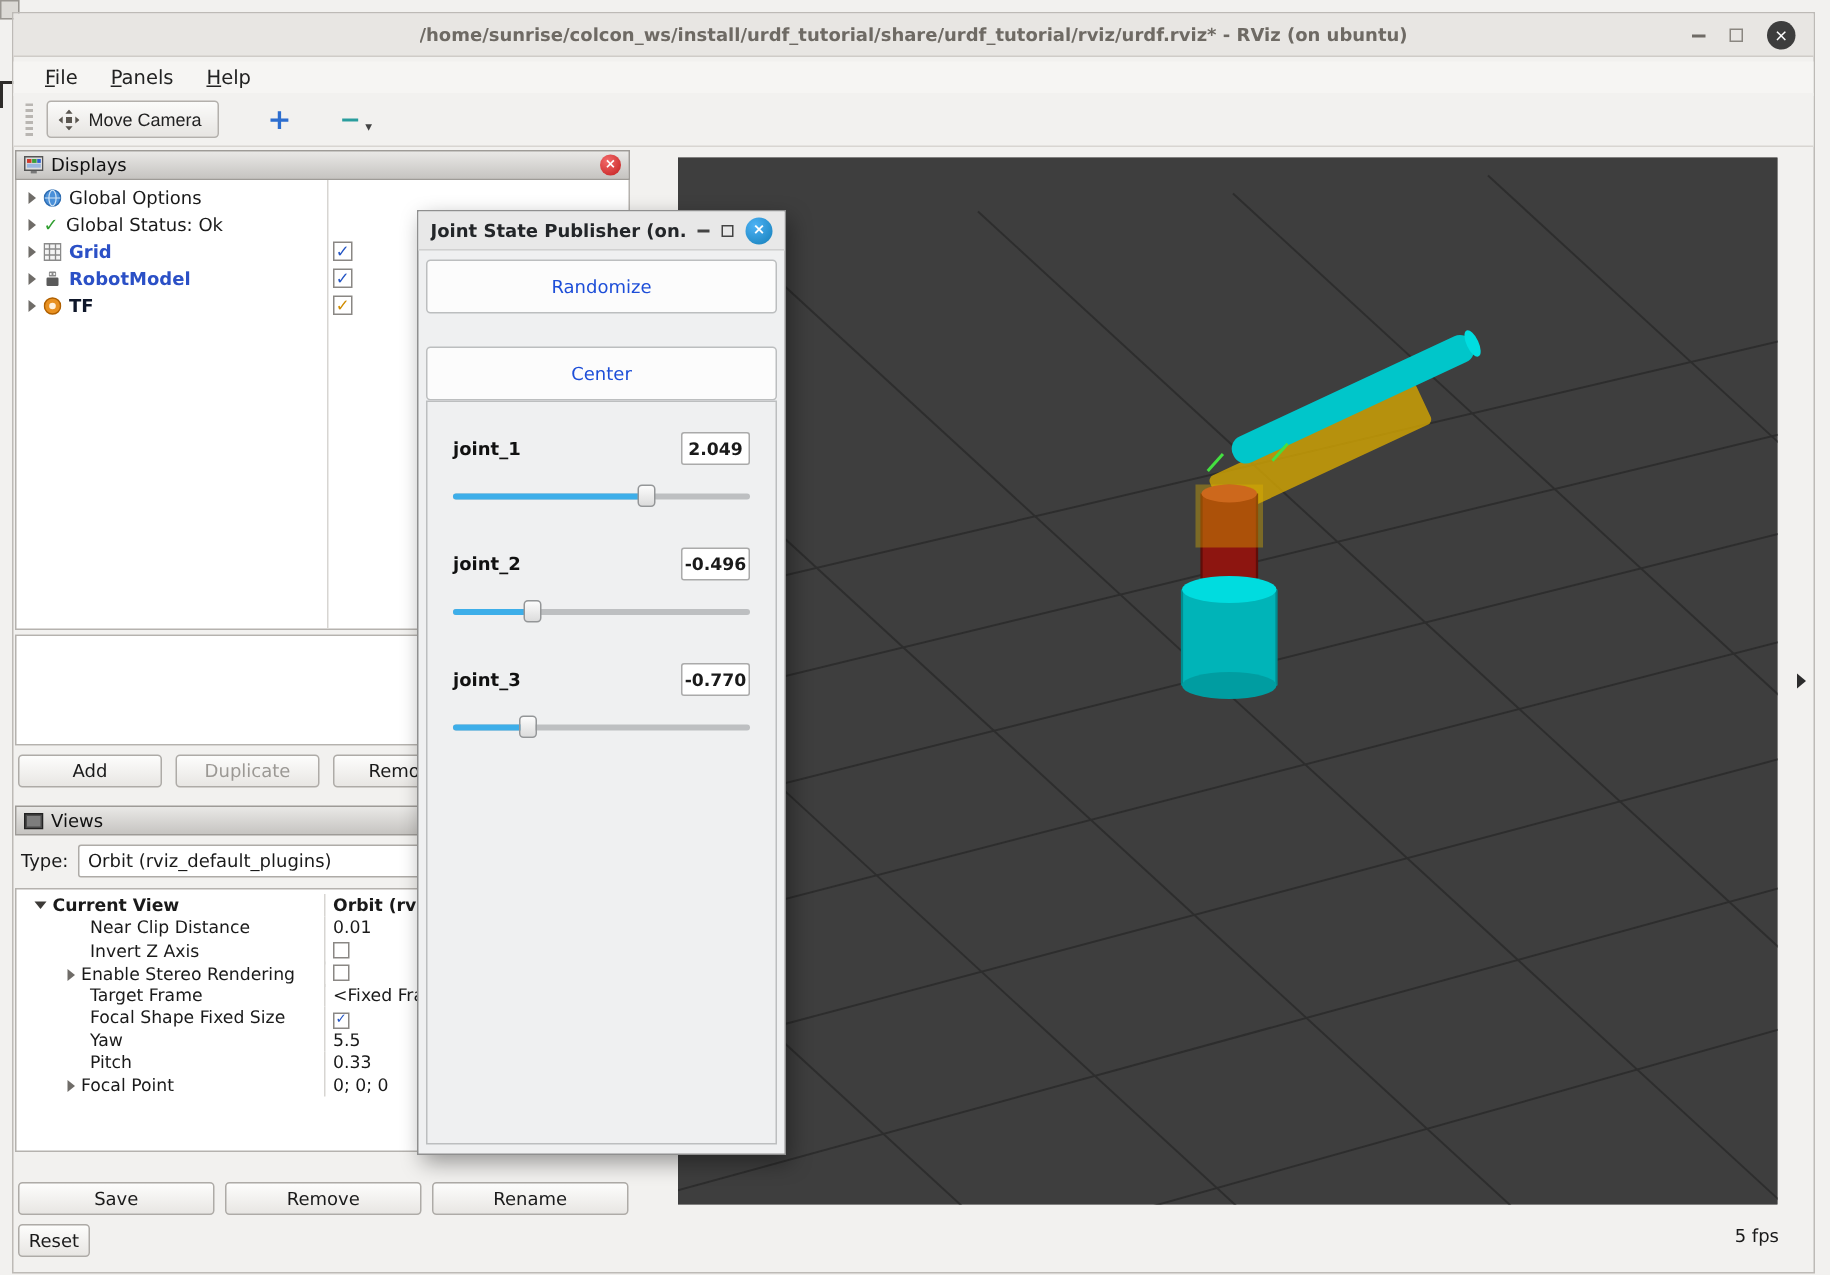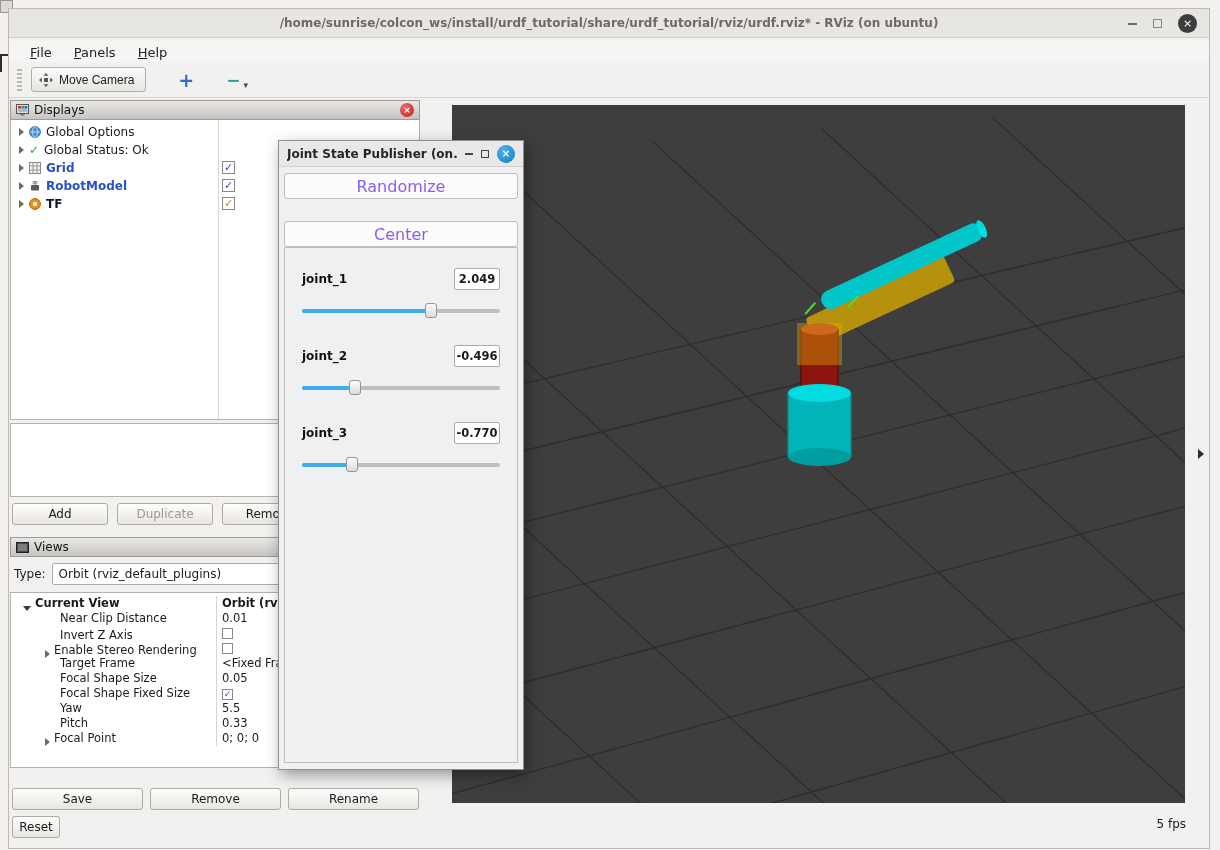--- a/index.html
+++ b/index.html
@@ -77,21 +77,21 @@
   .views-typerow{position:absolute;left:10px;top:561px;width:410px;height:26px;display:flex;
                  align-items:center;gap:6px;padding-left:4px}
   .combo{flex:1;height:22px;background:#fff;border:1px solid #aeaba7;border-radius:2px;
          display:flex;align-items:center;padding:0 6px;gap:6px}
   .combo-value{flex:1;font-size:12px;white-space:nowrap;overflow:hidden}
   .combo-caret{width:0;height:0;border-left:4px solid transparent;border-right:4px solid transparent;
                border-top:5px solid #555}
   .views-tree{position:absolute;left:10px;top:592px;width:410px;height:176px;background:#fff;
               border:1px solid #b5b2ae;padding-top:3px;overflow:hidden;font-size:11.5px}
   .v-row{display:grid;grid-template-columns:205px 1fr;height:15px;line-height:15px}
-  .v-label{display:flex;align-items:flex-end;gap:4px;white-space:nowrap;overflow:hidden}
+  .v-label{display:flex;align-items:center;gap:4px;white-space:nowrap;overflow:hidden}
   .v-label .pad8{width:8px;flex:0 0 auto}.v-label .pad30{width:30px;flex:0 0 auto}
   .v-label .pad45{width:45px;flex:0 0 auto}
   .v-value{border-left:1px solid #d7d5d2;padding-left:5px;white-space:nowrap}
   .v-row.head .v-label,.v-row.head .v-value{font-weight:bold}
   .v-cb{width:11px;height:11px;border:1px solid #8a8784;background:#fff;display:inline-flex;
         align-items:center;justify-content:center;margin-top:2px}
   .views-buttons{position:absolute;left:12px;top:788px;display:flex;gap:7px}
   .reset-row{position:absolute;left:12px;top:816px}
 
   
@@ -107,22 +107,22 @@
        display:flex;flex-direction:column}
   .jsp-titlebar{height:26px;background:#e8e8e8;border-bottom:1px solid #d0d0d0;display:flex;
                 align-items:center;padding:0 8px;gap:8px}
   .jsp-title{font-weight:bold;font-size:12px;color:#232629;white-space:nowrap;overflow:hidden;flex:1}
   .jsp-min{width:8px;height:2px;background:#444;flex:0 0 auto}
   .jsp-max{width:8px;height:8px;border:1.5px solid #444;flex:0 0 auto}
   .jsp-close{width:18px;height:18px;border-radius:50%;background:radial-gradient(circle at 35% 30%,#4db2f5,#147eb8);
              color:#fff;display:flex;align-items:center;justify-content:center;font-size:10px;
              font-weight:bold;flex:0 0 auto}
   .jsp-body{flex:1;display:flex;flex-direction:column;padding:6px 5px 6px 5px}
-  .jsp-btn{height:26px;background:#fcfcfc;border:1px solid #bcbebf;border-radius:3px;font-size:16px;
-           font-family:inherit;color:#8b5cf6}
+  .jsp-btn{height:36px;background:#fcfcfc;border:1px solid #bcbebf;border-radius:3px;font-size:12px;
+           font-family:inherit;color:#1d4ed8}
   .jsp-btn + .jsp-btn{margin-top:22px}
   .jsp-frame{flex:1;margin-top:0;border:1px solid #bcbebf;background:#eff0f1;padding:20px 17px 0 17px}
   .joint{margin-bottom:27px}
   .joint-row{display:flex;align-items:center;justify-content:space-between}
   .joint-name{font-weight:bold;font-size:12px;color:#111}
   .joint-value{width:46px;height:22px;background:#fff;border:1px solid #aaa;border-radius:2px;
                display:flex;align-items:center;justify-content:center;font-weight:bold;font-size:11.5px}
   .slider{position:relative;height:15px;margin-top:13px}
   .slider-track{position:absolute;left:0;right:0;top:6px;height:4px;background:#bdbfc1;border-radius:2px}
   .slider-fill{position:absolute;left:0;top:6px;height:4px;background:#3daee9;border-radius:2px}
@@ -319,27 +319,20 @@
 
   <div class="v-row">
     <span class="v-label">
         <span class="pad45"></span>
         <span>Target Frame</span>
       </span>
     <span class="v-value">&lt;Fixed Frame&gt;</span>
   </div>
 
 
-  <div class="v-row">
-    <span class="v-label">
-        <span class="pad45"></span>
-        <span>Focal Shape Size</span>
-      </span>
-    <span class="v-value">0.05</span>
-  </div>
 
   <div class="v-row">
     <span class="v-label">
         <span class="pad45"></span>
         <span>Focal Shape Fixed Size</span>
       </span>
     <span class="v-value"><span class="v-cb">
           <span class="cb-check dark" style="font-size:9px">✓</span>
         </span></span>
   </div>

